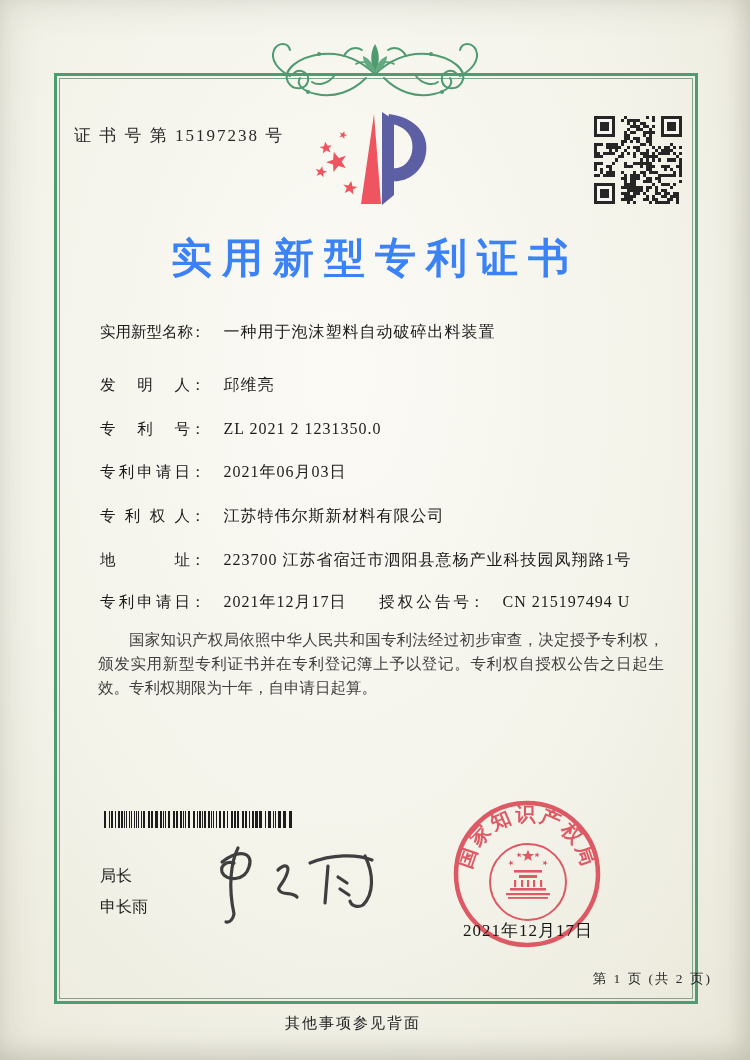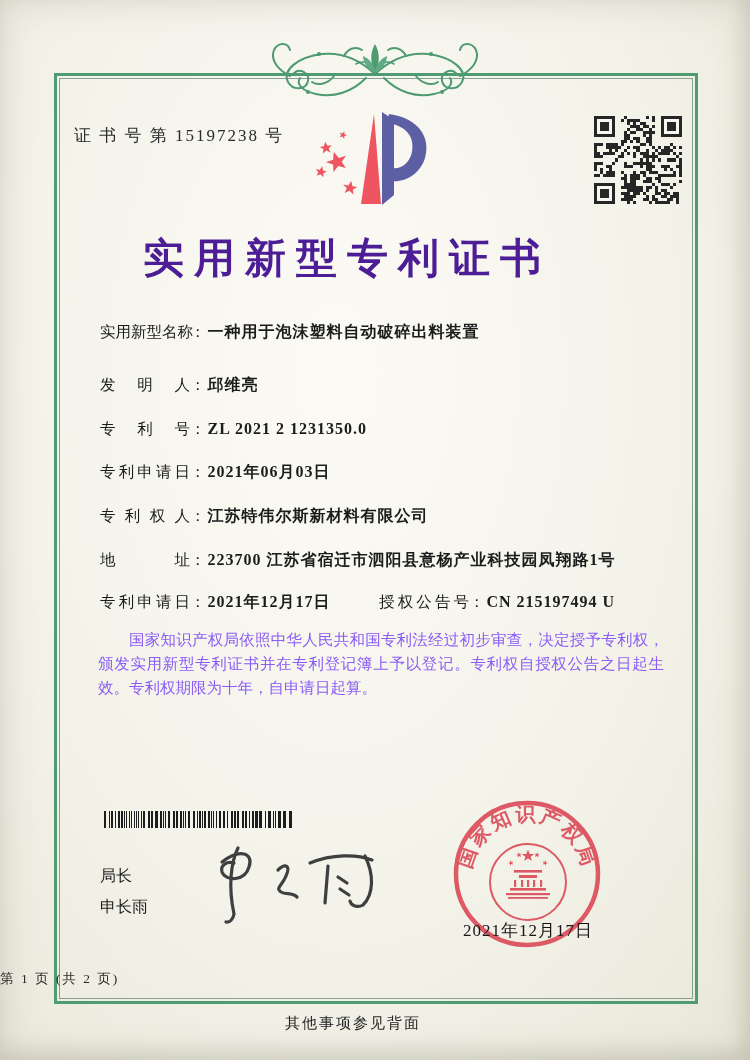--- a/index.html
+++ b/index.html
@@ -17,44 +17,44 @@
     border:3px solid #4f9b72; }
   .frame-inner { position:absolute; inset:2px; border:1px solid #84a28f; }
 
   .ornament { position:absolute; left:256px; top:40px; width:238px; height:72px; }
 
   .cert-no { position:absolute; left:74px; top:124px; font-size:17px; letter-spacing:2px; color:#2a2a2a; }
 
   .logo { position:absolute; left:303px; top:110px; width:140px; height:104px; }
   .qr { position:absolute; left:594px; top:116px; width:88px; height:88px; }
 
-  .title { position:absolute; left:0; width:694px; top:231px; text-align:center;
-    font-size:41px; font-weight:600; letter-spacing:10px; color:#4c1d95; }
+  .title { position:absolute; left:0; width:750px; top:231px; text-align:center;
+    font-size:41px; font-weight:600; letter-spacing:10px; color:#3b82f6; }
 
   .row { position:absolute; left:100px; white-space:nowrap; font-size:16px; }
   .flabel { display:inline-block; width:90px; font-size:15.5px; font-weight:400;
     text-align:justify; text-align-last:justify; vertical-align:baseline; color:#1c1c1c; }
   .colon { font-size:15.5px; font-weight:500; }
-  .fval { margin-left:2px; letter-spacing:1px; font-weight:700; color:#1c1c1c; }
+  .fval { margin-left:18px; letter-spacing:1px; font-weight:400; color:#1c1c1c; }
   .pair2 { position:absolute; left:279px; top:0; white-space:nowrap; }
 
   .paras { position:absolute; left:98px; top:628px; width:566px;
-    font-size:15.5px; line-height:1.56; font-weight:500; color:#8b5cf6; text-align:justify; }
+    font-size:15.5px; line-height:1.56; font-weight:500; color:#404040; text-align:justify; }
   .paras p { text-indent:2em; }
 
   .barcode { position:absolute; left:104px; top:811px; width:190px; height:17px; }
 
   .signer { position:absolute; left:100px; top:860px; font-size:16px; line-height:1.95; font-weight:500; }
   .signature { position:absolute; left:200px; top:836px; width:195px; height:95px; }
 
   .seal { position:absolute; left:451px; top:798px; width:152px; height:152px; opacity:.93; }
   .seal-date { position:absolute; left:463px; top:919px; width:150px; font-size:17px;
     letter-spacing:1px; color:#161616; font-weight:500; }
 
-  .page-info { position:absolute; left:0; width:712px; top:970px; text-align:left;
+  .page-info { position:absolute; left:0; width:712px; top:970px; text-align:right;
     font-size:13.5px; letter-spacing:2px; color:#2b2b2b; }
   .footer-note { position:absolute; left:0; width:706px; top:1014px; text-align:center;
     font-size:15px; letter-spacing:2px; color:#242424; font-weight:500; }
 </style>
 </head>
 <body>
 
 <div class="frame">
   <div class="frame-inner"></div>
 </div>

